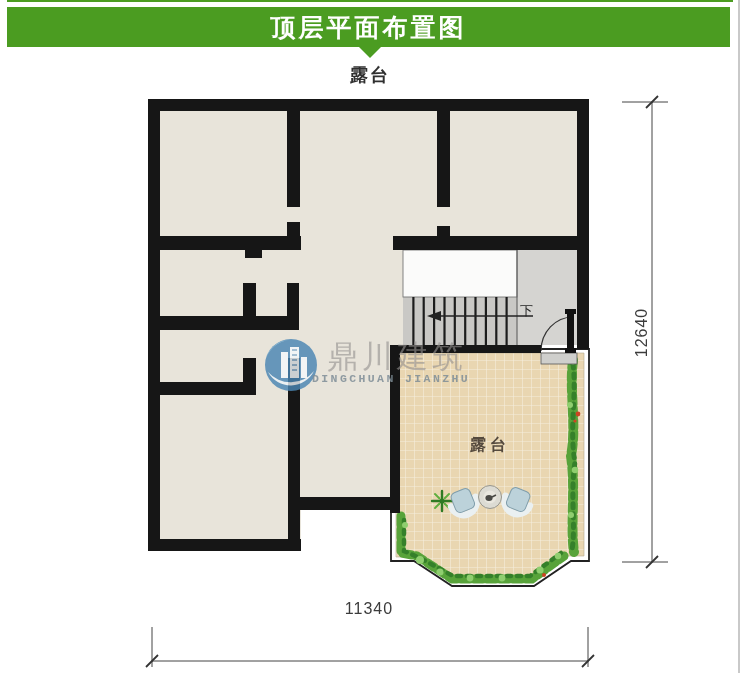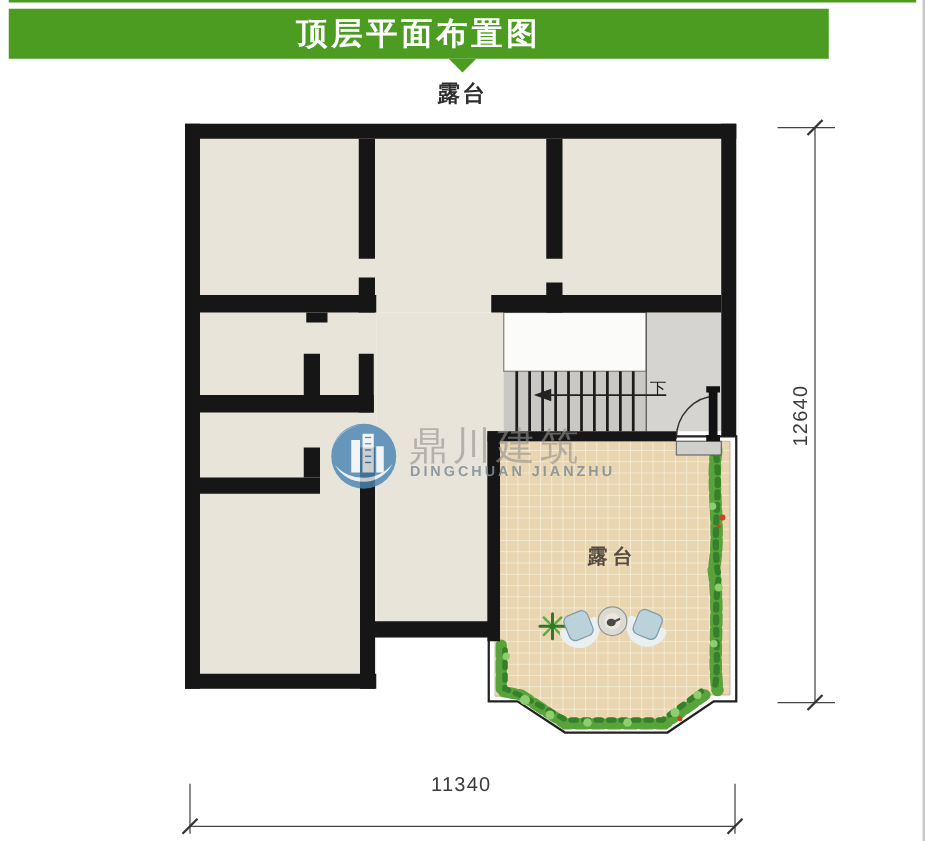--- a/index.html
+++ b/index.html
@@ -7,51 +7,51 @@
     --stair-tread:#c9c8c5; --tile:#e9d6b1; --tile-grout:#f6eedd; --plant:#58a33a;
     --plant-dark:#35802a; --plant-light:#8fce6f; --dim:#3c3c3c; --chair:#bcd2da;
     --chair-back:#eaf0f1; --page:#ffffff;
   }
   html,body{margin:0;padding:0;}
   body{width:740px;height:673px;position:relative;background:var(--page);
        font-family:"Liberation Sans","DejaVu Sans",sans-serif;overflow:hidden;}
   .abs{position:absolute;}
   
   .top-rule{left:7px;top:0;width:726px;height:2px;background:var(--accent);}
-  .header-bar{left:7px;top:7px;width:656px;height:40px;background:var(--accent);
+  .header-bar{left:7px;top:7px;width:723px;height:40px;background:var(--accent);
       color:#fff;text-align:center;line-height:40px;font-size:25px;font-weight:bold;
       letter-spacing:3px;font-family:"Liberation Sans",sans-serif;}
   .header-pointer{left:359px;top:47px;width:0;height:0;
       border-left:11px solid transparent;border-right:11px solid transparent;
       border-top:11px solid var(--accent);}
   .top-label{left:330px;top:63px;width:80px;text-align:center;font-size:18px;
       letter-spacing:2px;color:#2f2f2f;font-weight:600;
       font-family:"DejaVu Serif","Liberation Serif",serif;}
   
   .plan-wrap{left:0;top:0;width:740px;height:673px;}
   .wall{fill:var(--wall);}
   .floor{fill:var(--floor);}
   
   .terrace-label{left:455px;top:435px;width:70px;text-align:center;font-size:16px;
       letter-spacing:4px;color:#554a3e;font-weight:600;
       font-family:"DejaVu Serif","Liberation Serif",serif;}
   .down-label{left:520px;top:302px;width:18px;font-size:13px;color:#222;
       font-family:"DejaVu Serif","Liberation Serif",serif;}
   .dim-text{color:var(--dim);font-size:16px;letter-spacing:1px;
       font-family:"Liberation Sans",sans-serif;font-weight:400;}
-  .dim-bottom{left:329px;top:600px;width:80px;text-align:center;margin-top:20px;}
+  .dim-bottom{left:329px;top:600px;width:80px;text-align:center;}
   .dim-right{left:601px;top:324px;width:80px;height:17px;text-align:center;
       transform:rotate(-90deg);}
   
   .wm-logo{left:264px;top:338px;width:54px;height:54px;opacity:.82;}
   .wm-cn{left:327px;top:336px;font-size:31px;font-weight:normal;letter-spacing:4px;
       color:rgba(148,146,143,.62);font-family:"DejaVu Serif","Liberation Serif",serif;
       white-space:nowrap;}
-  .wm-en{left:328px;top:372px;font-size:11.5px;font-weight:bold;letter-spacing:2.4px;
-      color:rgba(126,141,151,.85);font-family:Liberation Sans, sans-serif;
+  .wm-en{left:312px;top:372px;font-size:11.5px;font-weight:bold;letter-spacing:2.4px;
+      color:rgba(126,141,151,.85);font-family:Liberation Mono, monospace;
       white-space:nowrap;}
   .right-border{right:0;top:0;width:2px;height:673px;background:#c9c9c9;}
 </style>
 </head>
 <body>
 
 <div class="abs top-rule"></div>
 <div class="abs header-bar">顶层平面布置图</div>
 <div class="abs header-pointer"></div>
 <div class="abs top-label">露台</div>

